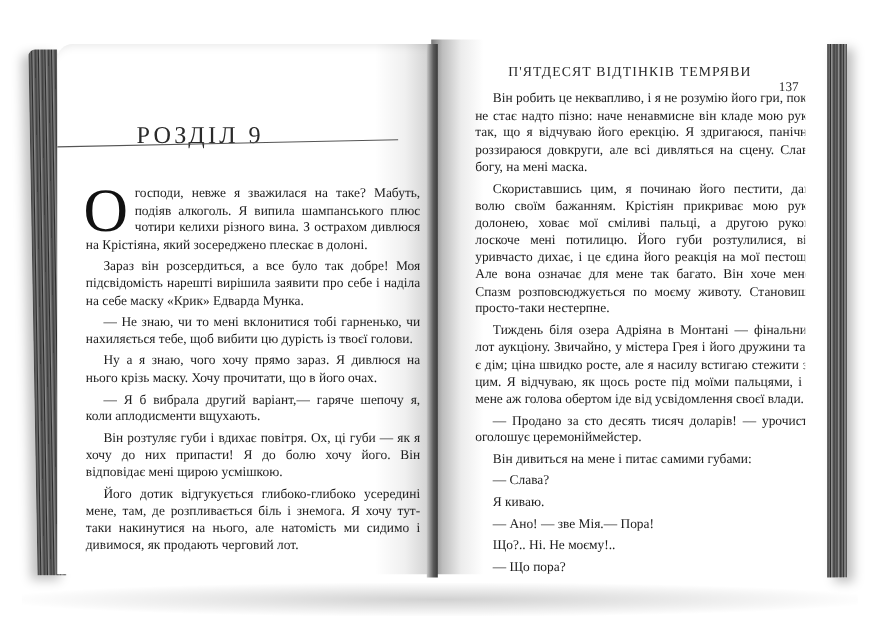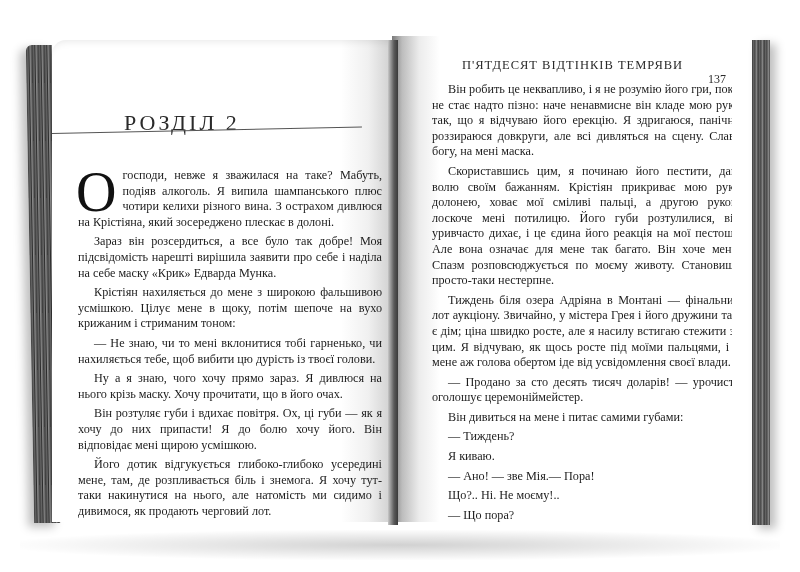--- a/index.html
+++ b/index.html
@@ -80,44 +80,44 @@
     }
   </style>
 </head>
 <body>
 
 <div class="shadow-floor"></div>
 <div class="edges-left"></div>
 <div class="edges-right"></div>
 
 <div class="page page-left">
-  <div class="chapter-title">РОЗДІЛ 2</div>
+  <div class="chapter-title">РОЗДІЛ 9</div>
   <div class="chapter-rule"></div>
   <div class="text-block left-text">
     <p class="noindent"><span class="dropcap">О</span><span>господи, невже я зважилася на таке? Мабуть, подіяв алкоголь. Я випила шампанського плюс чотири келихи різного вина. З острахом дивлюся на Крістіяна, який зосереджено плескає в долоні.</span></p>
     <p>Зараз він розсердиться, а все було так добре! Моя підсвідомість нарешті вирішила заявити про себе і наділа на себе маску «Крик» Едварда Мунка.</p>
-    <p>Крістіян нахиляється до мене з широкою фальшивою усмішкою. Цілує мене в щоку, потім шепоче на вухо крижаним і стриманим тоном:</p>
     <p>— Не знаю, чи то мені вклонитися тобі гарненько, чи нахиляється тебе, щоб вибити цю дурість із твоєї голови.</p>
     <p>Ну а я знаю, чого хочу прямо зараз. Я дивлюся на нього крізь маску. Хочу прочитати, що в його очах.</p>
+    <p>— Я б вибрала другий варіант,— гаряче шепочу я, коли аплодисменти вщухають.</p>
     <p>Він розтуляє губи і вдихає повітря. Ох, ці губи — як я хочу до них припасти! Я до болю хочу його. Він відповідає мені щирою усмішкою.</p>
     <p>Його дотик відгукується глибоко-глибоко усередині мене, там, де розпливається біль і знемога. Я хочу тут-таки накинутися на нього, але натомість ми сидимо і дивимося, як продають черговий лот.</p>
 
   </div>
 </div>
 
 <div class="page page-right">
   <div class="running-head">П'ЯТДЕСЯТ ВІДТІНКІВ ТЕМРЯВИ</div>
   <div class="page-number">137</div>
   <div class="text-block right-text">
     <p>Він робить це неквапливо, і я не розумію його гри, поки не стає надто пізно: наче ненавмисне він кладе мою руку так, що я відчуваю його ерекцію. Я здригаюся, панічно роззираюся довкруги, але всі дивляться на сцену. Слава богу, на мені маска.</p>
     <p>Скориставшись цим, я починаю його пестити, даю волю своїм бажанням. Крістіян прикриває мою руку долонею, ховає мої сміливі пальці, а другою рукою лоскоче мені потилицю. Його губи розтулилися, він уривчасто дихає, і це єдина його реакція на мої пестощі. Але вона означає для мене так багато. Він хоче мене. Спазм розповсюджується по моєму животу. Становище просто-таки нестерпне.</p>
     <p>Тиждень біля озера Адріяна в Монтані — фінальний лот аукціону. Звичайно, у містера Грея і його дружини там є дім; ціна швидко росте, але я насилу встигаю стежити за цим. Я відчуваю, як щось росте під моїми пальцями, і у мене аж голова обертом іде від усвідомлення своєї влади.</p>
     <p>— Продано за сто десять тисяч доларів! — урочисто оголошує церемоніймейстер.</p>
     <p>Він дивиться на мене і питає самими губами:</p>
-    <p>— Тиждень?</p>
+    <p>— Слава?</p>
     <p>Я киваю.</p>
     <p>— Ано! — зве Мія.— Пора!</p>
     <p>Що?.. Ні. Не моєму!..</p>
     <p>— Що пора?</p>
 
   </div>
 </div>
 
 <div class="spine"></div>
 

